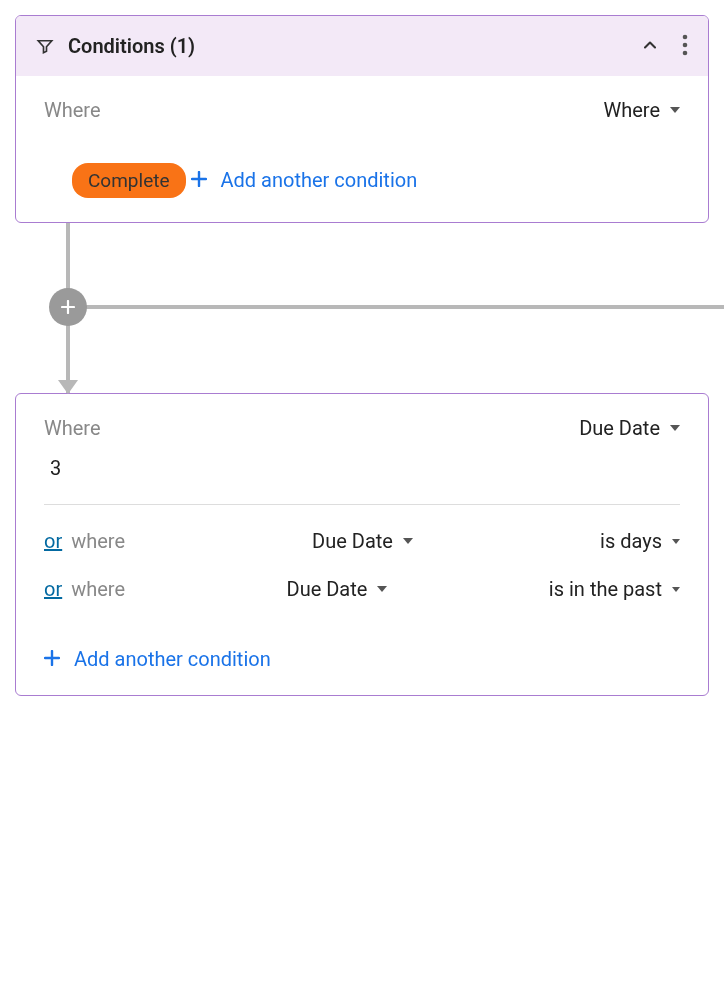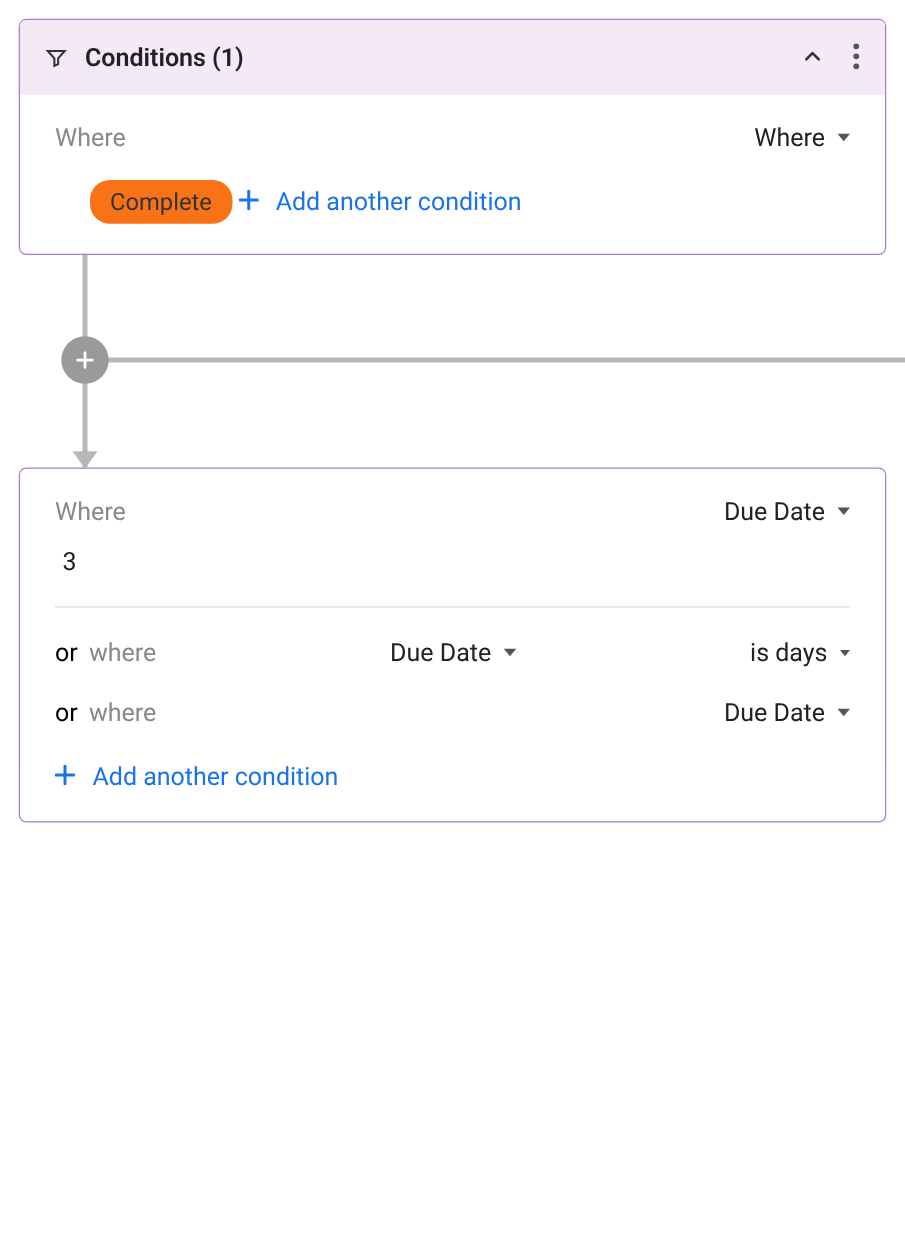--- a/index.html
+++ b/index.html
@@ -52,23 +52,24 @@
     flex-wrap: wrap;
     gap: 10px 20px;
     margin-bottom: 6px;
     justify-content: space-between;
   }
   .prefix-where {
     color: #888;
     font-size: 20px;
   }
   .prefix-or {
-    color: #000000;
+    color: #0369a1;
     font-size: 20px;
     margin-right: 4px;
+    text-decoration: underline;
   }
   .dd {
     display: inline-flex;
     align-items: center;
     gap: 10px;
     color: #222;
     font-size: 20px;
     cursor: pointer;
   }
   .caret {
@@ -104,21 +105,21 @@
     border-top: 1px solid #ddd;
     margin: 14px 0 24px 0;
   }
   .add-link {
     display: inline-flex;
     align-items: center;
     gap: 14px;
     color: #1a73e8;
     font-size: 20px;
     cursor: pointer;
-    margin-top: 21px;
+    margin-top: 40px;
   }
   .add-link .plus {
     color: #1a73e8;
     font-weight: 600;
   }
   
   .connector {
     position: relative;
     height: 170px;
     margin-left: 34px;
@@ -255,20 +256,24 @@
 
     <div class="cond-row">
       <span>
         <span class="prefix-or">or</span>
         <span class="prefix-where">where</span>
       </span>
       <span class="dd">
         <span>Due Date</span>
         <span class="caret"></span>
       </span>
+      <span class="dd">
+        <span>is in the past</span>
+        <span class="caret sm"></span>
+      </span>
     </div>
 
     <div class="add-link">
       <span class="plus">
         <svg width="16" height="16" viewBox="0 0 16 16" stroke="#1a73e8" stroke-width="2.4" stroke-linecap="round">
           <line x1="8" y1="1" x2="8" y2="15"></line>
             <line x1="1" y1="8" x2="15" y2="8"></line>
         </svg>
       </span>
       <span>Add another condition</span>

